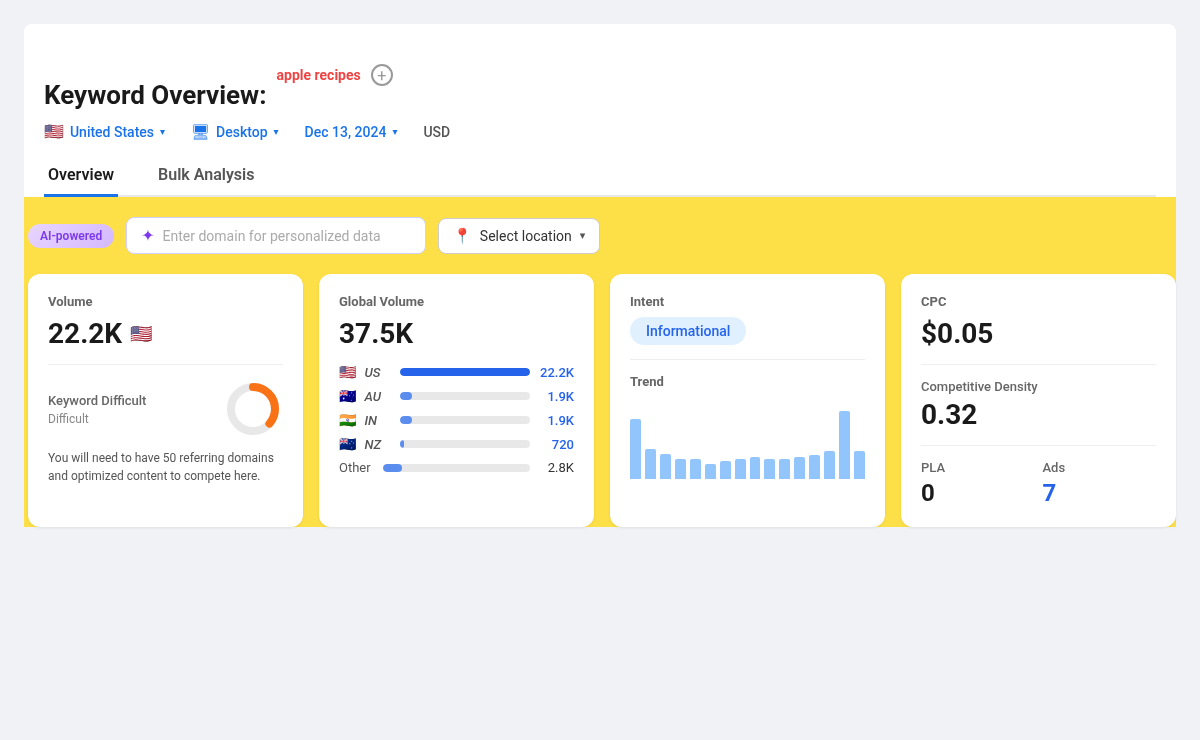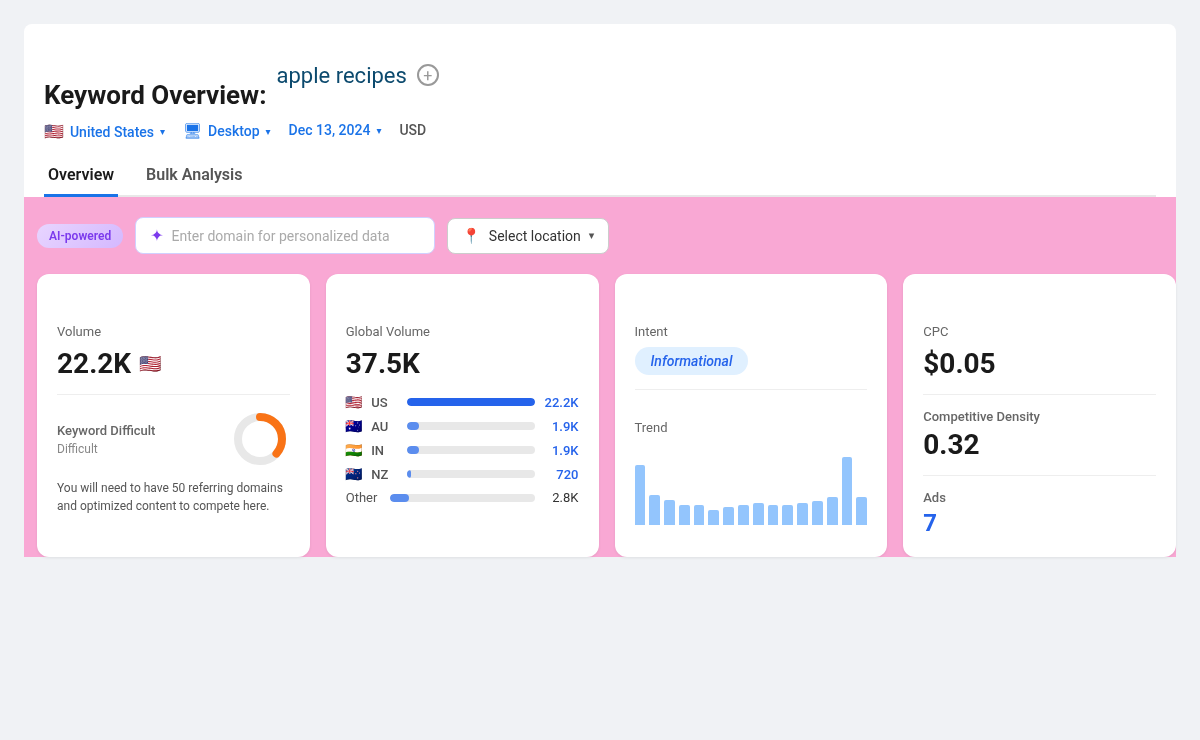--- a/index.html
+++ b/index.html
@@ -24,40 +24,40 @@
       gap: 10px;
       margin-bottom: 12px;
     }
     .keyword-overview-label {
       font-size: 26px;
       font-weight: 700;
       color: #1a1a1a;
       margin-top: 40px;
     }
     .keyword-name {
-      font-size: 22px;
-      font-weight: 400;
-      color: #0c4a6e;
+      font-size: 14px;
+      font-weight: 700;
+      color: #ef4444;
     }
     .add-icon {
       width: 22px;
       height: 22px;
       border: 2px solid #999;
       border-radius: 50%;
       display: flex;
       align-items: center;
       justify-content: center;
       color: #999;
       font-size: 16px;
       cursor: pointer;
     }
     .filter-row {
       display: flex;
-      align-items: flex-start;
-      gap: 18px;
+      align-items: center;
+      gap: 26px;
       margin-bottom: 14px;
     }
     .filter-btn {
       display: flex;
       align-items: center;
       gap: 6px;
       color: #1a73e8;
       font-size: 14px;
       cursor: pointer;
       font-weight: 500;
@@ -66,40 +66,40 @@
       font-size: 10px;
       color: #1a73e8;
     }
     .usd-label {
       font-size: 14px;
       color: #555;
       font-weight: 500;
     }
     .tabs-row {
       display: flex;
-      gap: 0;
+      gap: 12px;
       border-bottom: 2px solid #e8e8e8;
     }
     .tab {
       padding: 10px 4px 10px 4px;
       margin-right: 24px;
       font-size: 16px;
       font-weight: 600;
       color: #555;
       cursor: pointer;
       border-bottom: 3px solid transparent;
       margin-bottom: -2px;
     }
     .tab.active {
       color: #1a1a1a;
       border-bottom: 3px solid #1a73e8;
     }
     .content-area {
-      background: #f9a8d4;
-      padding: 20px 0 0 13px;
+      background: #fde047;
+      padding: 20px 0 0 4px;
     }
     .ai-bar {
       display: flex;
       align-items: center;
       gap: 12px;
       margin-bottom: 20px;
       padding: 0 0px;
     }
     .ai-powered-badge {
       background: linear-gradient(135deg, #e8d5ff, #d4b8ff);
@@ -149,22 +149,21 @@
     .card {
       background: #fff;
       border-radius: 12px;
       padding: 20px;
       box-shadow: 0 1px 3px rgba(0,0,0,0.08);
     }
     .card-label {
       font-size: 13px;
       color: #666;
       margin-bottom: 8px;
-      font-weight: 400;
-      margin-top: 30px;
+      font-weight: 700;
     }
     .card-value-large {
       font-size: 28px;
       font-weight: 700;
       color: #1a1a1a;
       display: flex;
       align-items: center;
       gap: 8px;
     }
     .card-divider {
@@ -197,20 +196,21 @@
       display: flex;
       align-items: center;
       gap: 8px;
       margin-bottom: 8px;
       font-size: 13px;
     }
     .country-code {
       width: 28px;
       color: #555;
       font-weight: 500;
+      font-style: italic;
     }
     .bar-bg {
       flex: 1;
       height: 8px;
       background: #e8e8e8;
       border-radius: 4px;
       overflow: hidden;
     }
     .bar-fill {
       height: 100%;
@@ -391,21 +391,21 @@
           <span class="other-label">Other</span>
           <div class="bar-bg" style="flex:1;">
               <div class="bar-fill" style="width:13%"></div>
             </div>
           <span class="country-val" style="color:#333; font-weight:400;">2.8K</span>
         </div>
       </div>
 
       <div class="card">
         <div class="card-label">Intent</div>
-        <div style="margin-bottom: 14px; font-style: italic;">
+        <div style="margin-bottom: 14px;">
           <span class="intent-badge">Informational</span>
         </div>
         <hr class="card-divider">
         <div class="card-label">Trend</div>
         <div class="trend-chart">
           <div class="trend-bar" style="height:60px;"></div>
           <div class="trend-bar" style="height:30px;"></div>
           <div class="trend-bar" style="height:25px;"></div>
           <div class="trend-bar" style="height:20px;"></div>
           <div class="trend-bar" style="height:20px;"></div>
@@ -425,20 +425,24 @@
 
       <div class="card">
         <div class="card-label">CPC</div>
         <div class="cpc-value">$0.05</div>
         <hr class="card-divider">
         <div class="comp-label">Competitive Density</div>
         <div class="comp-value">0.32</div>
         <hr class="card-divider">
         <div class="pla-ads-row">
           <div class="pla-block">
+            <div class="pla-label">PLA</div>
+            <div class="pla-value">0</div>
+          </div>
+          <div class="pla-block">
             <div class="pla-label">Ads</div>
             <div class="pla-value blue">7</div>
           </div>
         </div>
       </div>
 
     </div>
   </div>
 </div>
 

